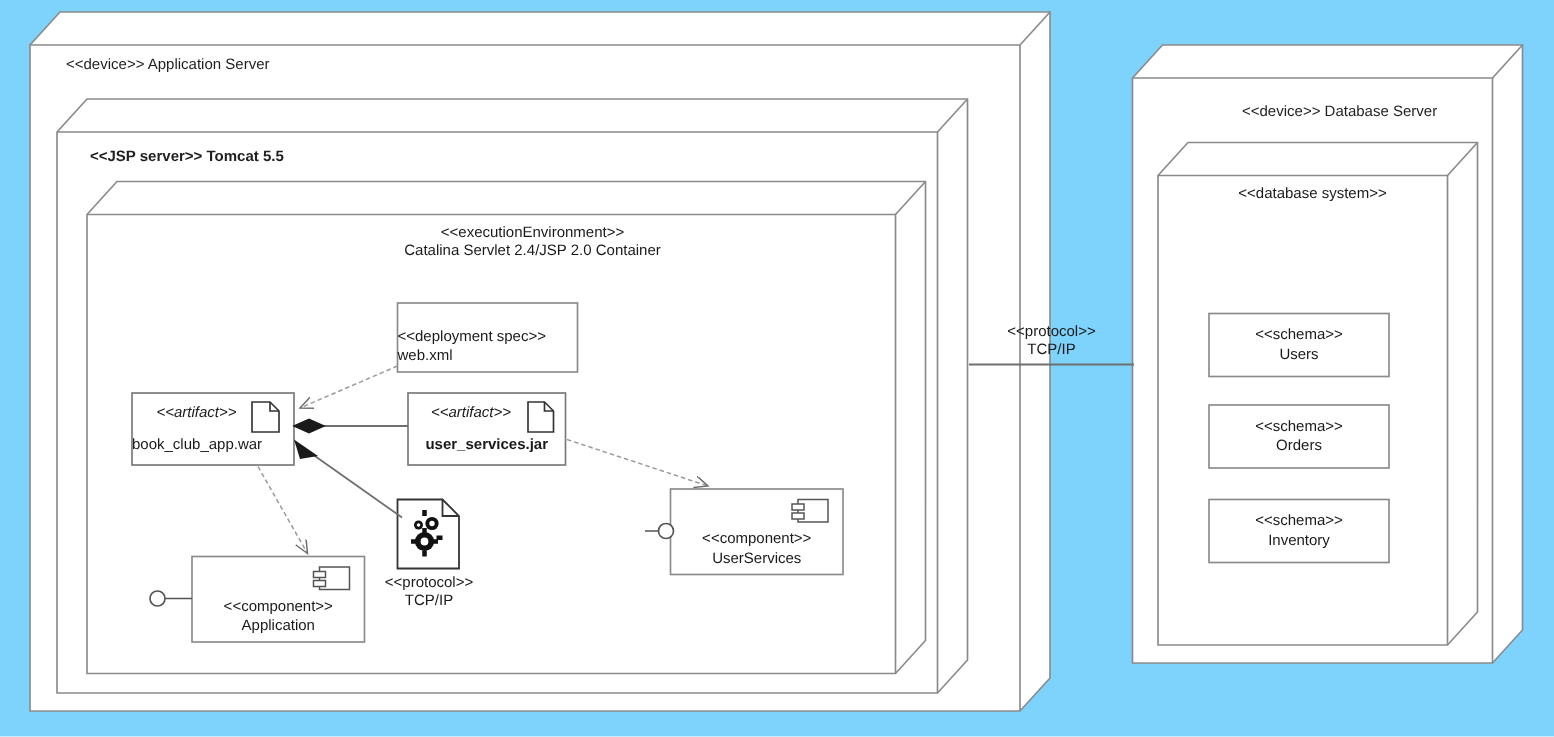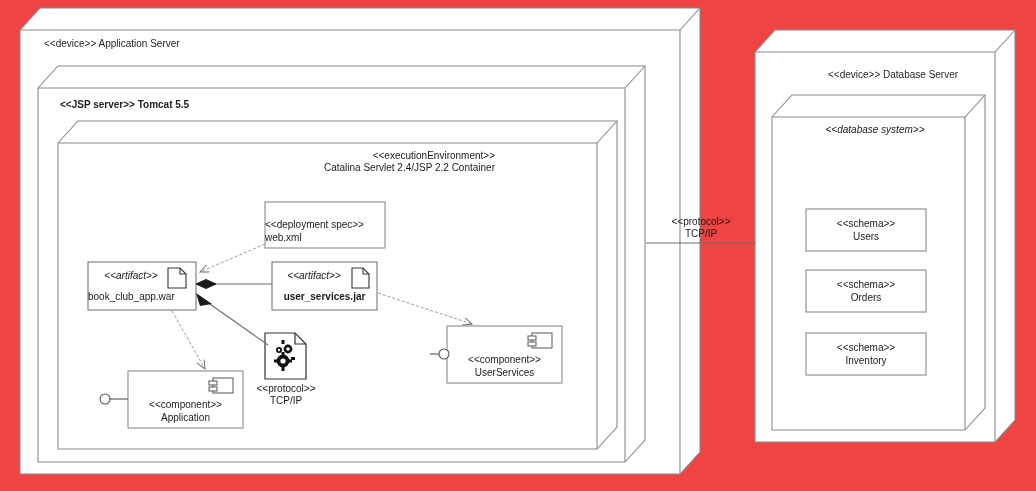--- a/index.html
+++ b/index.html
@@ -1,17 +1,17 @@
 <!DOCTYPE html>
 <html><head>
 <meta charset="utf-8">
 <style>
   html,body{margin:0;padding:0;background:#fff;}
   body{width:1036px;height:491px;font-family:"Liberation Sans",sans-serif;color:#1a1a1a;}
-  #canvas{position:relative;width:1036px;height:491px;overflow:hidden;background:#ef4444;}
+  #canvas{position:relative;width:1036px;height:491px;overflow:hidden;background:#7dd3fc;}
   svg#diagram{position:absolute;left:0;top:0;width:1036px;height:491px;}
   .lbl{position:absolute;font-size:10px;line-height:12px;color:#1f1f1f;text-align:center;white-space:pre;}
   .lbl.left{text-align:left;}
 </style>
 </head>
 <body>
 
 <div id="canvas">
 
   <svg id="diagram" viewBox="0 0 1036 491">
@@ -126,28 +126,28 @@
 
     <line x1="172" y1="311" x2="205" y2="369" stroke="#9a9a9a" stroke-width="1" stroke-dasharray="3,2" marker-end="url(#openArrow)"></line>
 
     <line x1="378" y1="293" x2="472" y2="324" stroke="#9a9a9a" stroke-width="1" stroke-dasharray="3,2" marker-end="url(#openArrow)"></line>
   </svg>
 
   <div class="lbl left" style="left:44px;top:38px;width:300px;">&lt;&lt;device&gt;&gt; Application Server</div>
 
   <div class="lbl left" style="left:60px;top:99px;width:300px;font-weight:bold;">&lt;&lt;JSP server&gt;&gt; Tomcat 5.5</div>
 
-  <div style="position:absolute;left:215px;top:150px;width:280px;text-align:right;font-size:10px;line-height:12px;">
+  <div style="position:absolute;left:215px;top:150px;width:280px;text-align:center;font-size:10px;line-height:12px;">
     <div>&lt;&lt;executionEnvironment&gt;&gt;</div>
-    <div>Catalina Servlet 2.4/JSP 2.2 Container</div>
+    <div>Catalina Servlet 2.4/JSP 2.0 Container</div>
   </div>
 
   <div class="lbl left" style="left:780px;top:69px;width:220px;margin-left:48px;">&lt;&lt;device&gt;&gt; Database Server</div>
 
-  <div style="position:absolute;left:790px;top:124px;width:170px;text-align:center;font-size:10px;line-height:12px;font-style:italic;">
+  <div style="position:absolute;left:790px;top:124px;width:170px;text-align:center;font-size:10px;line-height:12px;">
     <div>&lt;&lt;database system&gt;&gt;</div>
   </div>
 
   <div style="position:absolute;left:265px;top:218px;width:120px;font-size:10px;line-height:13px;">
     <div>&lt;&lt;deployment spec&gt;&gt;</div>
     <div>web.xml</div>
   </div>
 
   <div style="position:absolute;left:92px;top:270px;width:78px;text-align:center;font-size:10px;font-style:italic;">&lt;&lt;artifact&gt;&gt;</div>
   <div style="position:absolute;left:88px;top:291px;width:108px;text-align:left;font-size:10px;">book_club_app.war</div>

